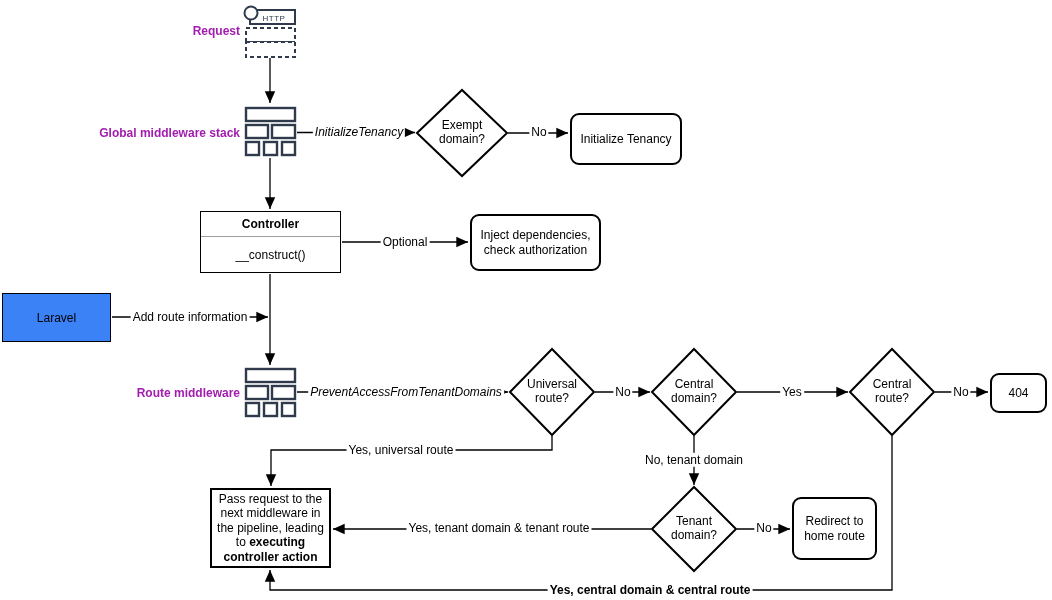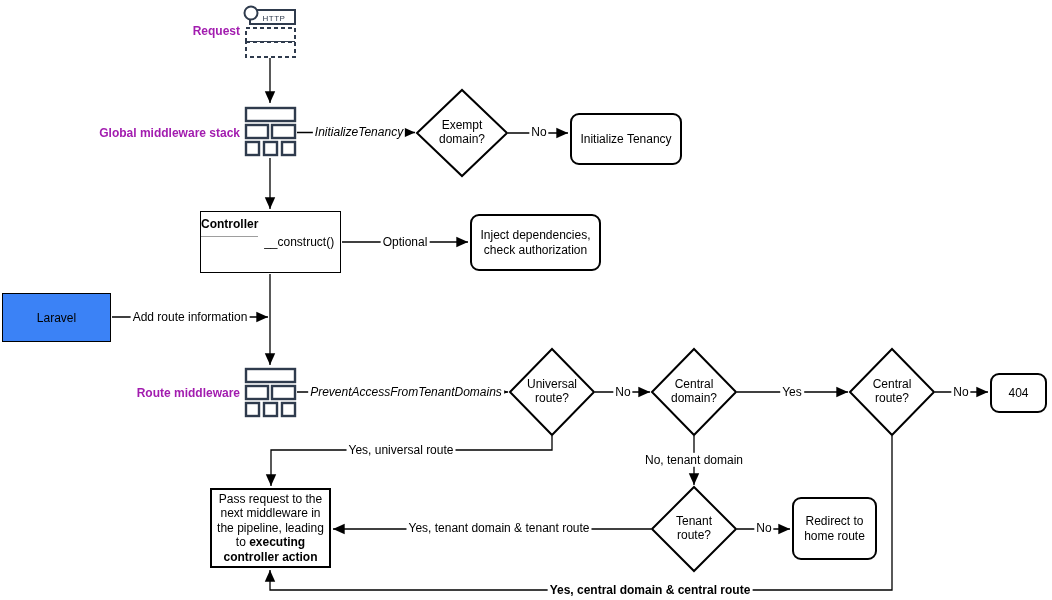--- a/index.html
+++ b/index.html
@@ -30,21 +30,21 @@
     position:absolute;box-sizing:border-box;border:2px solid #000;border-radius:9px;
     background:#fff;display:flex;align-items:center;justify-content:center;
     text-align:center;font-size:12px;line-height:1.2;white-space:pre-line;padding:2px;
   }
   .plainbox{
     position:absolute;box-sizing:border-box;border:1px solid #000;background:#3b82f6;
     display:flex;align-items:center;justify-content:center;text-align:center;font-size:12px;
   }
   .classbox{
     position:absolute;box-sizing:border-box;border:1px solid #000;background:#fff;
-    display:flex;
+    display:flex;flex-direction:column;
   }
   .classbox .title{
     height:24px;flex:0 0 auto;display:flex;align-items:center;justify-content:center;
     font-weight:700;border-bottom:1px solid #9e9e9e;
   }
   .classbox .body{
     flex:1;display:flex;align-items:center;justify-content:center;
   }
   .httptxt{
     position:absolute;transform:translate(-50%,-50%);
@@ -129,21 +129,21 @@
 
   <div class="dia-lbl" style="left:462px;top:133px;">Exempt
 domain?</div>
   <div class="dia-lbl" style="left:552px;top:392px;">Universal
 route?</div>
   <div class="dia-lbl" style="left:694px;top:392px;">Central
 domain?</div>
   <div class="dia-lbl" style="left:892px;top:392px;">Central
 route?</div>
   <div class="dia-lbl" style="left:694px;top:529px;">Tenant
-route?</div>
+domain?</div>
 
   <div class="rbox" style="left:570px;top:113px;width:112px;height:52px;">
     <span>Initialize Tenancy</span>
   </div>
   <div class="rbox" style="left:470px;top:214px;width:131px;height:57px;">
     <span>Inject dependencies,
 check authorization</span>
   </div>
   <div class="rbox" style="left:990px;top:373px;width:57px;height:40px;">
     <span>404</span>

